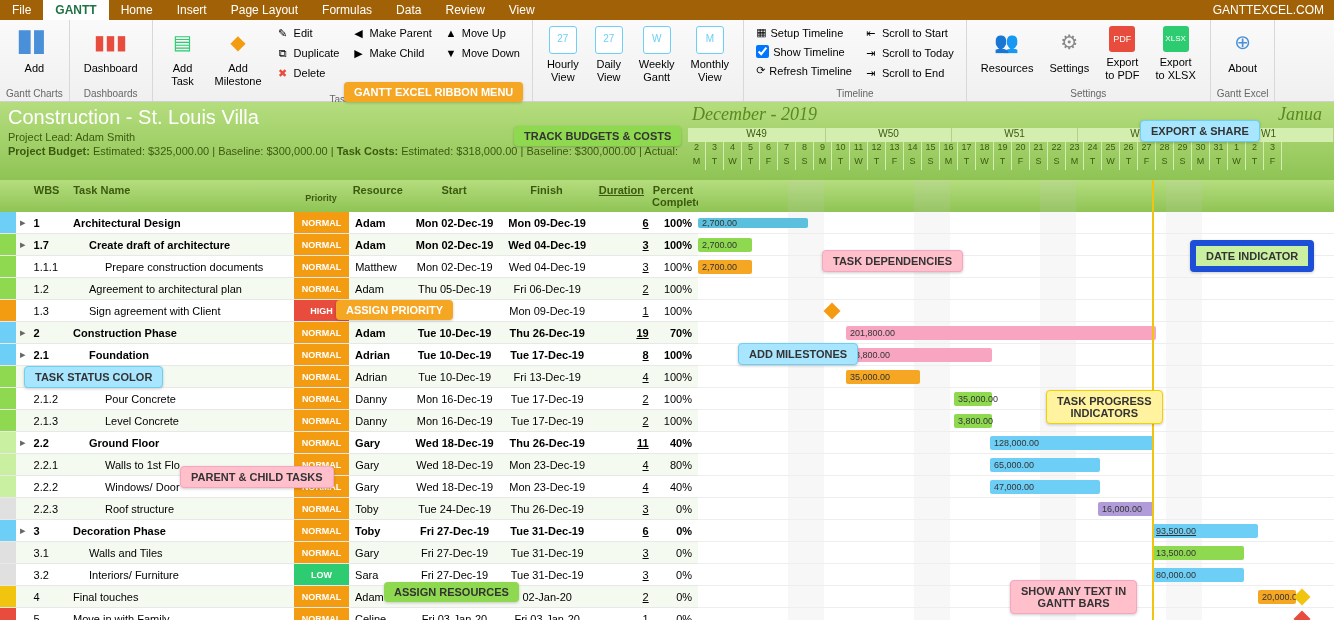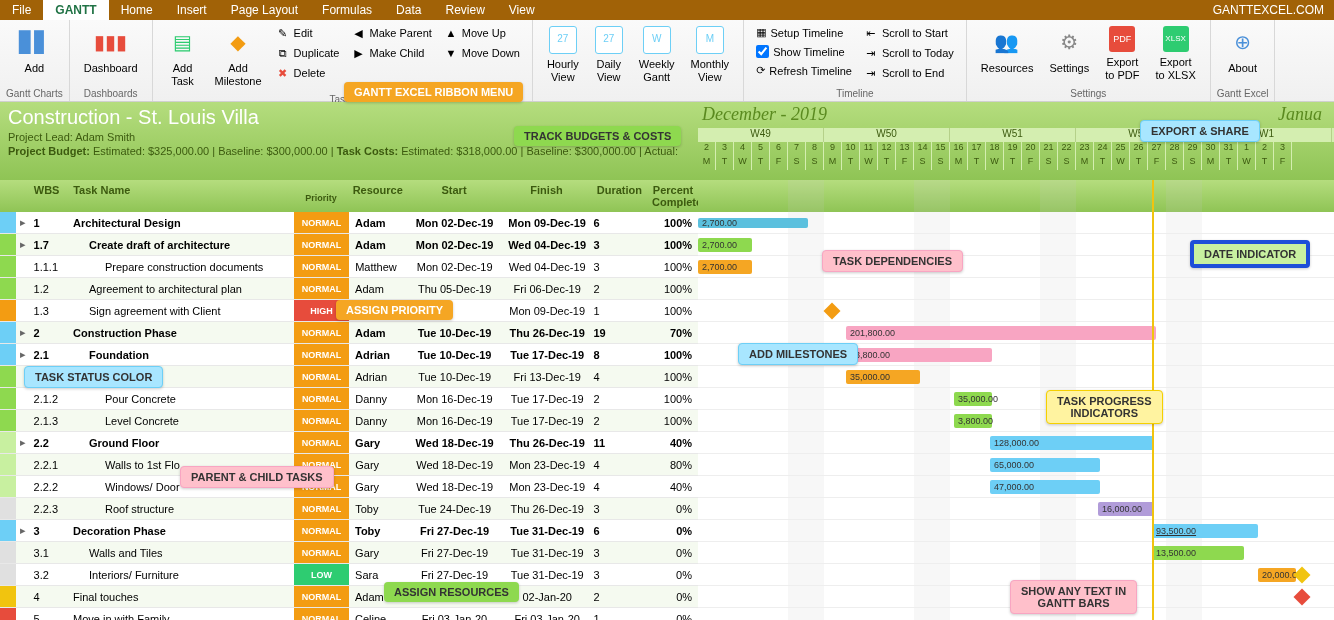--- a/index.html
+++ b/index.html
@@ -44,21 +44,21 @@
 .trow:nth-child(even) { background: #f5faf0; }
 
 .col-status { width: 16px; height: 100%; }
 .col-expand { width: 14px; text-align: center; color: #666; cursor: pointer; }
 .col-wbs { width: 40px; padding-left: 4px; }
 .col-name { width: 228px; padding-left: 4px; overflow: hidden; white-space: nowrap; }
 .col-priority { width: 56px; text-align: center; color: #fff; font-size: 9px; font-weight: bold; height: 100%; display: flex; align-items: center; justify-content: center; }
 .col-resource { width: 60px; padding-left: 6px; }
 .col-start { width: 94px; text-align: center; }
 .col-finish { width: 94px; text-align: center; }
-.col-duration { width: 56px; text-align: left; }
+.col-duration { width: 56px; text-align: right; text-decoration: underline; }
 .col-percent { width: 50px; text-align: right; padding-right: 6px; }
 
 .prio-normal { background: #f39c12; }
 .prio-high { background: #e74c3c; }
 .prio-low { background: #2ecc71; }
 
 .indent-1 { padding-left: 20px !important; }
 .indent-2 { padding-left: 36px !important; }
 
 .bold { font-weight: bold; }
@@ -92,21 +92,21 @@
 .milestone-yellow { background: #f1c40f; }
 
 .today-line { position: absolute; top: 0; bottom: 0; width: 2px; background: #f1c40f; z-index: 5; }
 
 
 .callout { position: absolute; padding: 4px 10px; border-radius: 4px; font-size: 11px; font-weight: bold; z-index: 50; box-shadow: 0 1px 3px rgba(0,0,0,0.2); white-space: nowrap; }
 .callout-yellow { background: #f5a623; color: #fff; }
 .callout-green { background: #8ed94f; color: #333; }
 .callout-blue { background: #a8e6ff; color: #333; border: 1px solid #6dcff6; }
 .callout-pink { background: #ffc0cb; color: #333; border: 1px solid #f8a5c2; }
-.callout-lightgreen { background: #c8f0a0; color: #333; border: 4px solid #1d4ed8; }
+.callout-lightgreen { background: #c8f0a0; color: #333; border: 6px solid #1d4ed8; }
 .callout-lightyellow { background: #fff3a0; color: #333; border: 1px solid #f5d000; }
 
 .icon-box { display: inline-block; width: 28px; height: 28px; border: 1px solid #ccc; border-radius: 3px; background: #fff; }
 </style>
 </head>
 <body>
 
 <div class="menubar">
   <div class="menu-item">File</div>
   <div class="menu-item active">GANTT</div>
@@ -280,21 +280,21 @@
     <div class="proj-budget">
       <b>Project Budget:</b> <span>Estimated:</span> <span>$325,000.00</span> | <span>Baseline:</span> <span>$300,000.00</span> | <b>Task Costs:</b> <span>Estimated:</span> <span>$318,000.00</span> | <span>Baseline:</span> <span>$300,000.00</span> | <span>Actual:</span>
     </div>
   </div>
   <div style="flex:1;" class="chart-header">
     <div style="display:flex;">
       <div class="month-title" style="flex:1;">December - 2019</div>
       <div class="month-title" style="width:60px;">Janua</div>
     </div>
     <div class="week-row" id="week-row">
-        <div class="week-cell" style="width: 126px;">W49</div>
+        <div class="week-cell" style="width: 138px;">W49</div>
         <div class="week-cell" style="width: 126px;">W50</div>
         <div class="week-cell" style="width: 126px;">W51</div>
         <div class="week-cell" style="width: 126px;">W52</div>
         <div class="week-cell" style="width: 130px;">W1</div>
       </div>
     <div class="day-row" id="day-row">
         <div class="day-cell">2</div>
         <div class="day-cell">3</div>
         <div class="day-cell">4</div>
         <div class="day-cell">5</div>
@@ -662,20 +662,23 @@
         <div class="chart-row">
           <div class="gbar gbar-purple" style="left: 400px; width: 56px;">16,000.00</div>
         </div>
         <div class="chart-row">
           <div class="gbar gbar-blue" style="left: 454px; width: 106px; text-decoration: underline;">93,500.00</div>
         </div>
         <div class="chart-row">
           <div class="gbar gbar-green" style="left: 454px; width: 92px;">13,500.00</div>
         </div>
         <div class="chart-row">
+          <div class="gbar gbar-blue" style="left: 454px; width: 92px;">80,000.00</div>
+        </div>
+        <div class="chart-row">
           <div class="gbar gbar-orange" style="left: 560px; width: 38px;">20,000.00</div>
           <div class="milestone milestone-yellow" style="left: 598px;"></div>
         </div>
         <div class="chart-row">
           <div class="milestone milestone-red" style="left: 598px;"></div>
         </div>
       </div>
   </div>
 </div>
 

